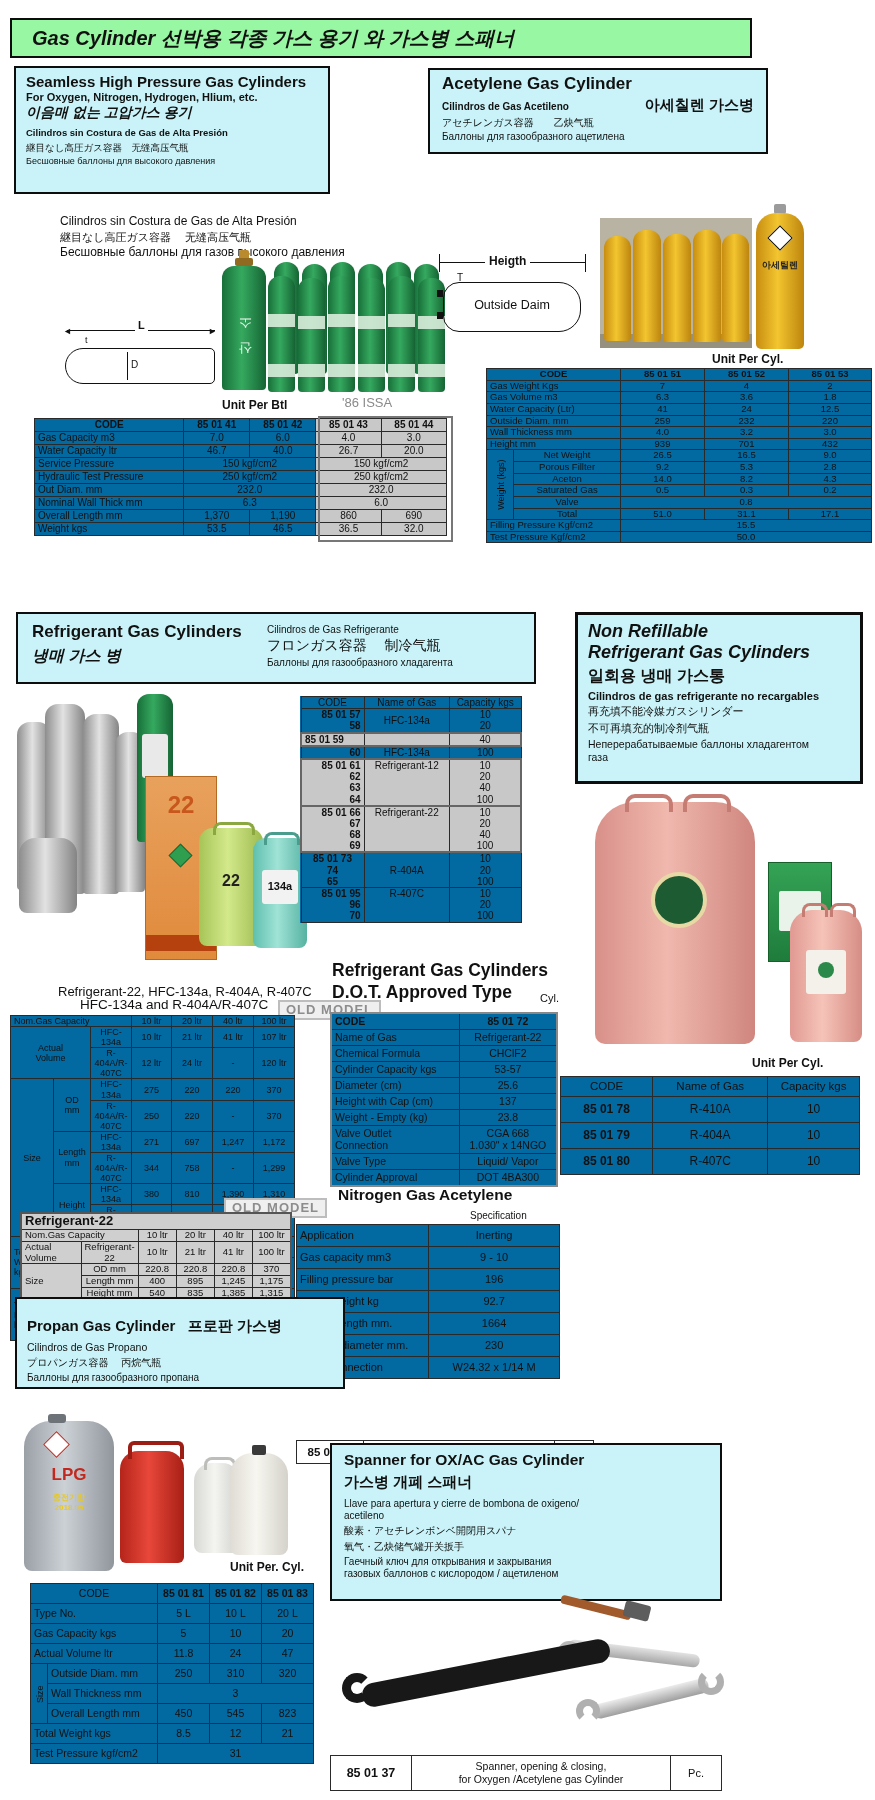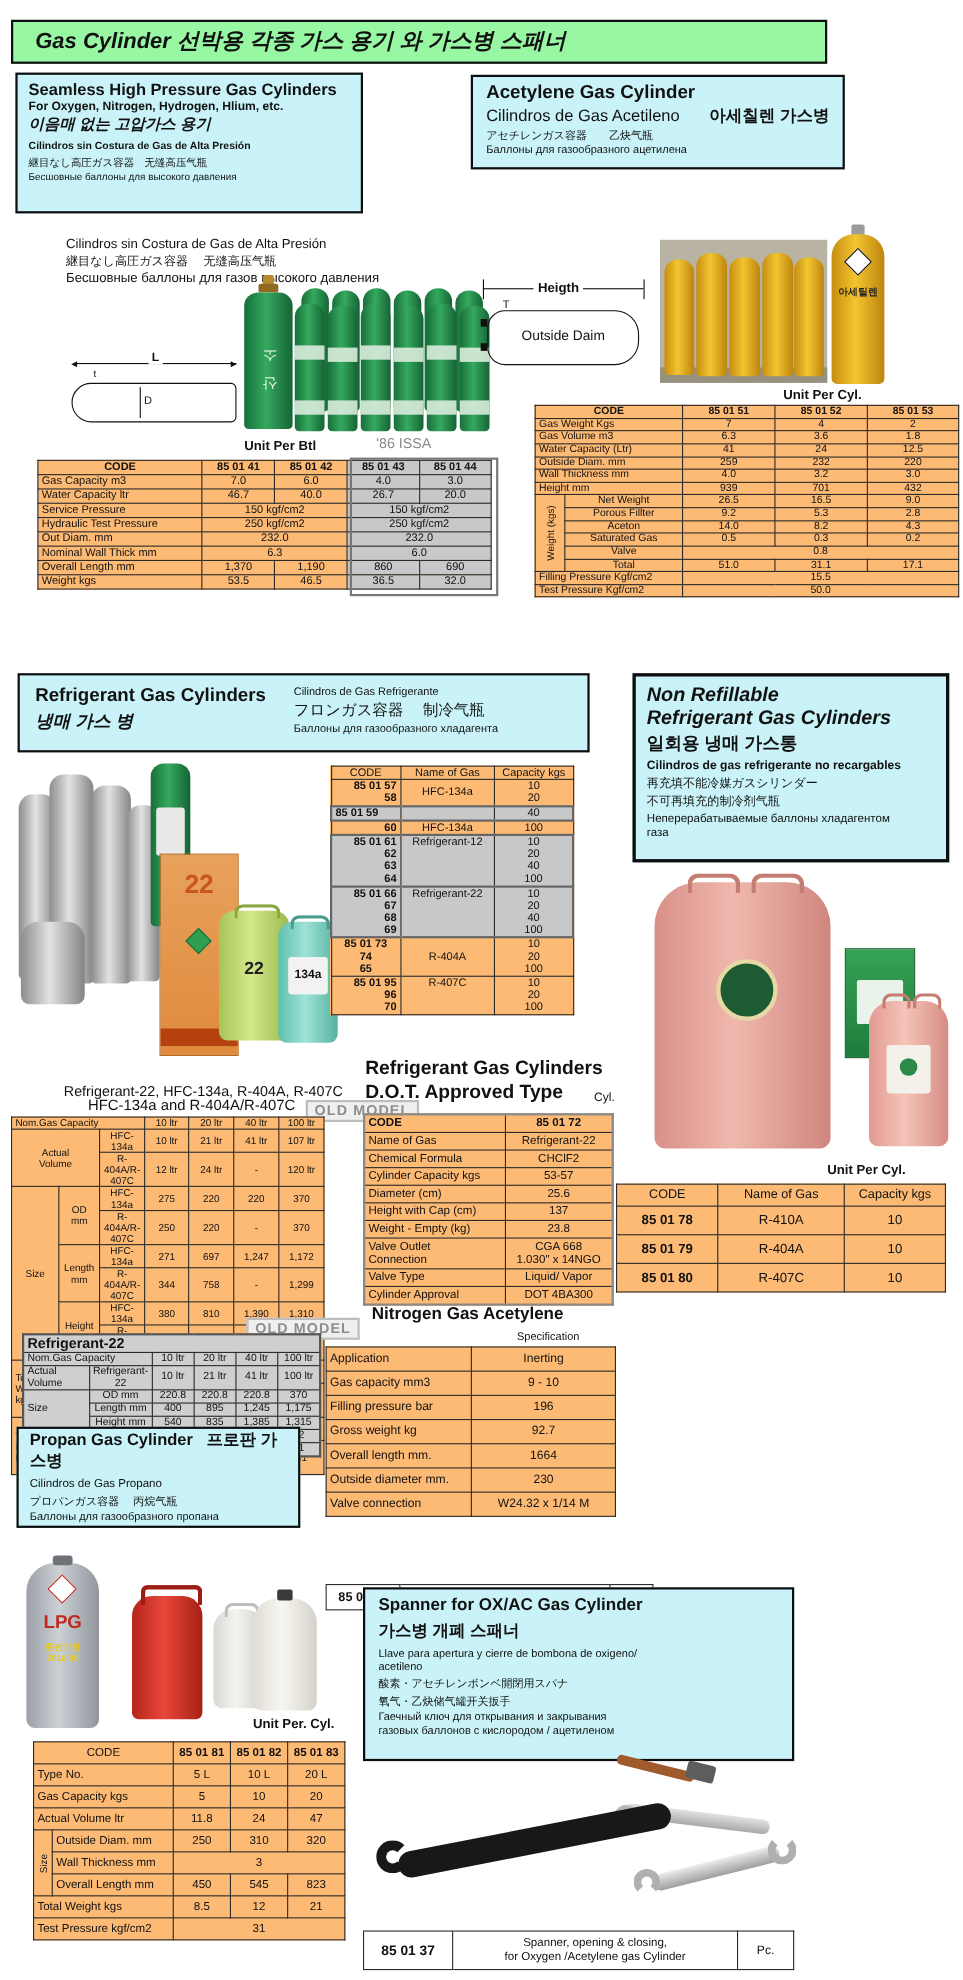--- a/index.html
+++ b/index.html
@@ -1,20 +1,20 @@
 <!DOCTYPE html>
 <html><head>
 <meta charset="utf-8">
 <style>
   html,body{margin:0;padding:0;background:#ffffff;font-family:"Liberation Sans",sans-serif;color:#111}
   #page{position:relative;width:875px;height:1800px;background:#fff;overflow:hidden}
   .abs{position:absolute}
   .box{background:#c9f3f8;border:2px solid #0d0d0d;box-sizing:border-box}
   .pre{white-space:pre-line}
-  table.tbl{border-collapse:collapse;background:#fdba74}
+  table.tbl{border-collapse:collapse;background:#0369a1}
   table.tbl td{border:1px solid #2a2a2a;padding:0 3px;text-align:center;white-space:pre-line;line-height:1.12;vertical-align:middle}
   table.tbl td.lbl{text-align:left}
   .b{font-weight:bold}
   .it{font-style:italic}
   .vert{writing-mode:vertical-rl;transform:rotate(180deg)}
   .gray{color:#8a8a8a}
   
   .t1 td{font-size:10px;height:12px}
   .t2 td{font-size:9.5px;height:9px;padding:0 2px}
   .t3 td{font-size:10px}
@@ -53,21 +53,21 @@
     <div class="b" style="font-size:11px;margin-top:1px;">For Oxygen, Nitrogen, Hydrogen, Hlium, etc.</div>
     <div class="b it" style="font-size:14px;margin-top:1px;">이음매 없는 고압가스 용기</div>
     <div class="b" style="font-size:9.5px;margin-top:5px;">Cilindros sin Costura de Gas de Alta Presión</div>
     <div style="font-size:9.5px;margin-top:4px;">継目なし高圧ガス容器　无缝高压气瓶</div>
     <div style="font-size:9px;margin-top:1px;">Бесшовные баллоны для высокого давления</div>
   </div>
 
   <div class="abs box" style="left:428px;top:68px;width:340px;height:86px;padding:4px 12px;">
     <div class="b" style="font-size:17px;">Acetylene Gas Cylinder</div>
     <div style="display:flex;justify-content:space-between;align-items:baseline;margin-top:2px;">
-      <span style="font-size:15px;">Cilindros de Gas Acetileno</span>
+      <span style="font-size:10px;font-weight:bold;">Cilindros de Gas Acetileno</span>
       <span class="b" style="font-size:15px;text-align:right;">아세칠렌 가스병</span>
     </div>
     <div style="font-size:10px;margin-top:1px;">アセチレンガス容器　　乙炔气瓶</div>
     <div style="font-size:10px;margin-top:1px;">Баллоны для газообразного ацетилена</div>
   </div>
 
   <div class="abs" style="left:60px;top:214px;font-size:12px;">Cilindros sin Costura de Gas de Alta Presión</div>
   <div class="abs" style="left:60px;top:230px;font-size:11px;">継目なし高圧ガス容器　 无缝高压气瓶</div>
   <div class="abs" style="left:60px;top:245px;font-size:12px;">Бесшовные баллоны для газов высокого давления</div>
 
@@ -722,32 +722,32 @@
     <tr>
           <td colspan="2" class="lbl">Test  Pressure  kgs/cm2</td>
           <td>30</td>
           <td>31</td>
           <td>31</td>
           <td>31</td>
         </tr>
   </tbody>
     </table>
 
-  <div class="abs box" style="left:15px;top:1297px;width:258px;height:92px;padding:1px 10px;">
+  <div class="abs box" style="left:15px;top:1297px;width:330px;height:92px;padding:18px 10px;">
     <div>
       <span class="b" style="font-size:15px;">Propan Gas Cylinder</span>
       <span class="b" style="font-size:15px;margin-left:8px;">프로판 가스병</span>
     </div>
     <div style="font-size:10.5px;margin-top:5px;">Cilindros de Gas Propano</div>
     <div style="font-size:10px;margin-top:3px;">プロパンガス容器　 丙烷气瓶</div>
     <div style="font-size:10px;margin-top:2px;">Баллоны для газообразного пропана</div>
   </div>
 
   <div class="abs" style="left:18px;top:1395px;width:275px;height:175px;">
-    <div class="abs" style="left:6px;top:26px;width:66px;height:150px;background:linear-gradient(90deg,#9aa0a6,#ccd1d6 45%,#90969c);border-radius:26px 26px 8px 8px;">
+    <div class="abs" style="left:6px;top:26px;width:66px;height:150px;background:linear-gradient(90deg,#9aa0a6,#ccd1d6 45%,#90969c);border-radius:26px 26px 8px 8px;padding-left:24px;">
       <div class="abs" style="left:24px;top:-7px;width:18px;height:9px;background:#6d7378;border-radius:3px;"></div>
       <div class="abs diamond" style="left:23px;top:14px;width:17px;height:17px;border-color:#c2281e;"></div>
       <div class="b" style="position:absolute;left:0;right:0;top:44px;text-align:center;color:#c2281e;font-size:17px;">LPG</div>
       <div class="pre b" style="position:absolute;left:0;right:0;top:72px;text-align:center;color:#e8c921;font-size:8px;line-height:1.2;">충전기한
 2018.05</div>
     </div>
     <div class="abs" style="left:102px;top:56px;width:64px;height:112px;background:linear-gradient(90deg,#b5251a,#e8473a 45%,#a81f15);border-radius:18px 18px 6px 6px;">
       <div class="abs" style="left:8px;top:-10px;width:48px;height:14px;border:4px solid #9c1d13;border-bottom:none;border-radius:6px 6px 0 0;"></div>
     </div>
     <div class="abs" style="left:176px;top:68px;width:46px;height:90px;background:linear-gradient(90deg,#d8d8d4,#f4f4f0 45%,#cfcfcb);border-radius:18px 18px 8px 8px;">

